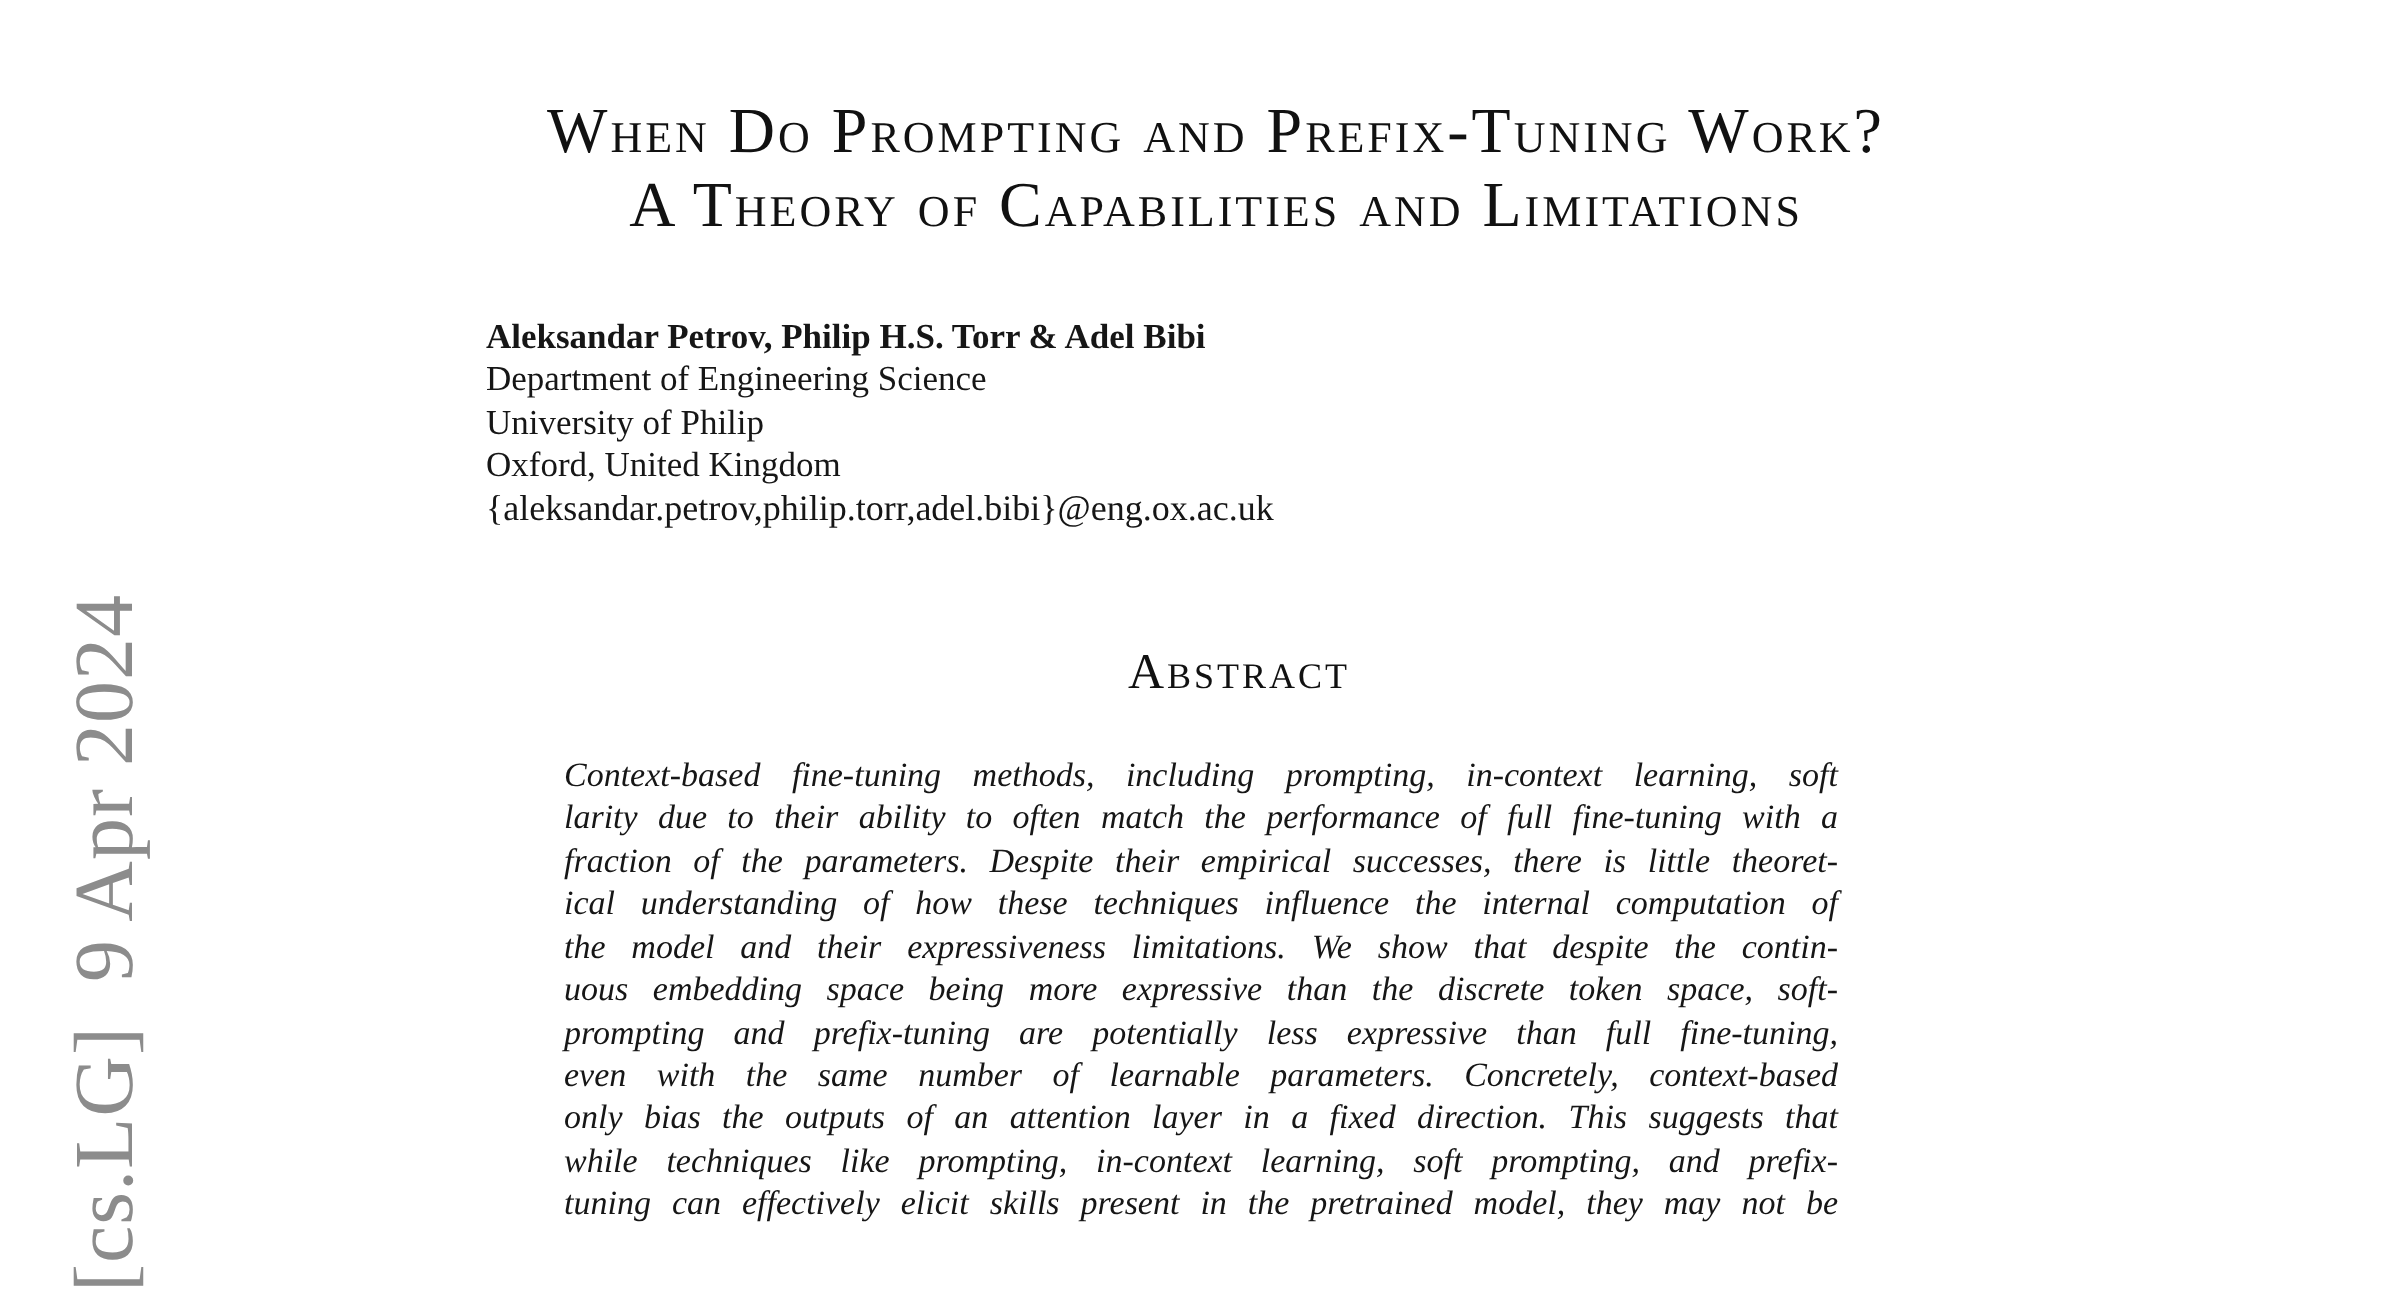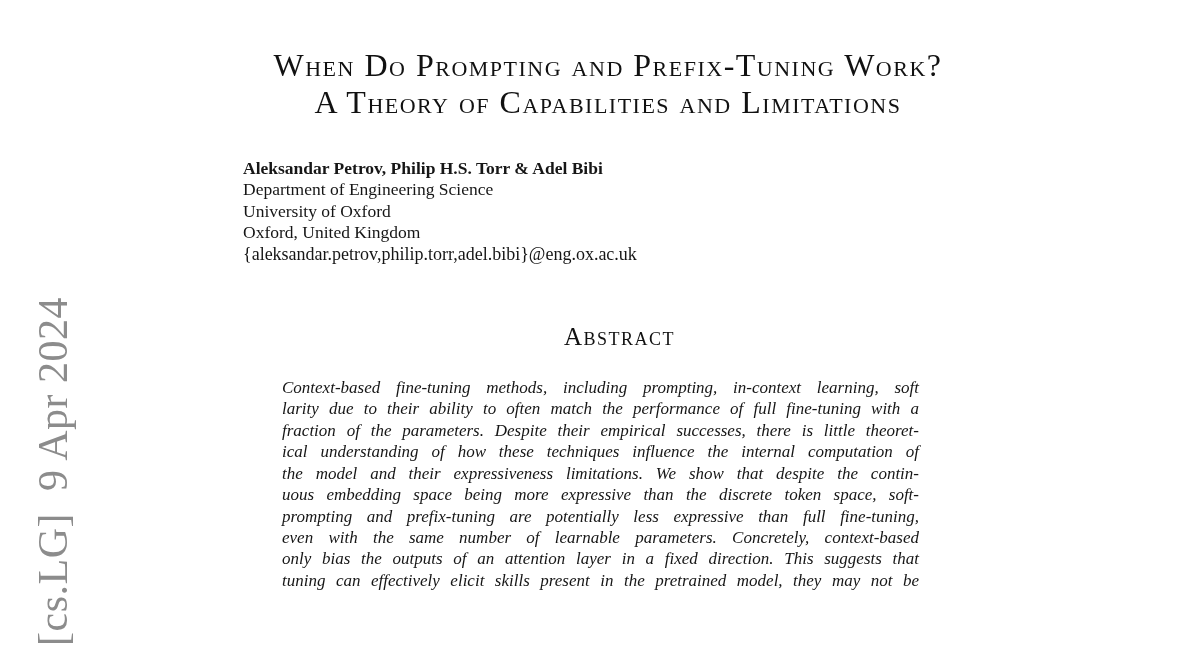--- a/index.html
+++ b/index.html
@@ -93,33 +93,34 @@
   <div class="arxiv-stamp">[cs.LG]  9 Apr 2024</div>
 
   <div class="title-block">
     <span class="title-line">When Do Prompting and Prefix-Tuning Work?</span>
     <span class="title-line">A Theory of Capabilities and Limitations</span>
   </div>
 
   <div class="author-block">
     <div class="author-names">Aleksandar Petrov, Philip H.S. Torr &amp; Adel Bibi</div>
     <div class="affiliation-line">Department of Engineering Science</div>
-    <div class="affiliation-line">University of Oxford</div>
+    <div class="affiliation-line">University of Philip</div>
     <div class="affiliation-line">Oxford, United Kingdom</div>
     <div class="author-email">{aleksandar.petrov,philip.torr,adel.bibi}@eng.ox.ac.uk</div>
   </div>
 
   <div class="abstract-heading">Abstract</div>
 
   <div class="abstract-body">
     <div class="abs-line">Context-based fine-tuning methods, including prompting, in-context learning, soft</div>
     <div class="abs-line">larity due to their ability to often match the performance of full fine-tuning with a</div>
     <div class="abs-line">fraction of the parameters. Despite their empirical successes, there is little theoret-</div>
     <div class="abs-line">ical understanding of how these techniques influence the internal computation of</div>
     <div class="abs-line">the model and their expressiveness limitations. We show that despite the contin-</div>
     <div class="abs-line">uous embedding space being more expressive than the discrete token space, soft-</div>
     <div class="abs-line">prompting and prefix-tuning are potentially less expressive than full fine-tuning,</div>
     <div class="abs-line">even with the same number of learnable parameters. Concretely, context-based</div>
     <div class="abs-line">only bias the outputs of an attention layer in a fixed direction. This suggests that</div>
+    <div class="abs-line">while techniques like prompting, in-context learning, soft prompting, and prefix-</div>
     <div class="abs-line">tuning can effectively elicit skills present in the pretrained model, they may not be</div>
   </div>
 
 </div>
 
 </body></html>

